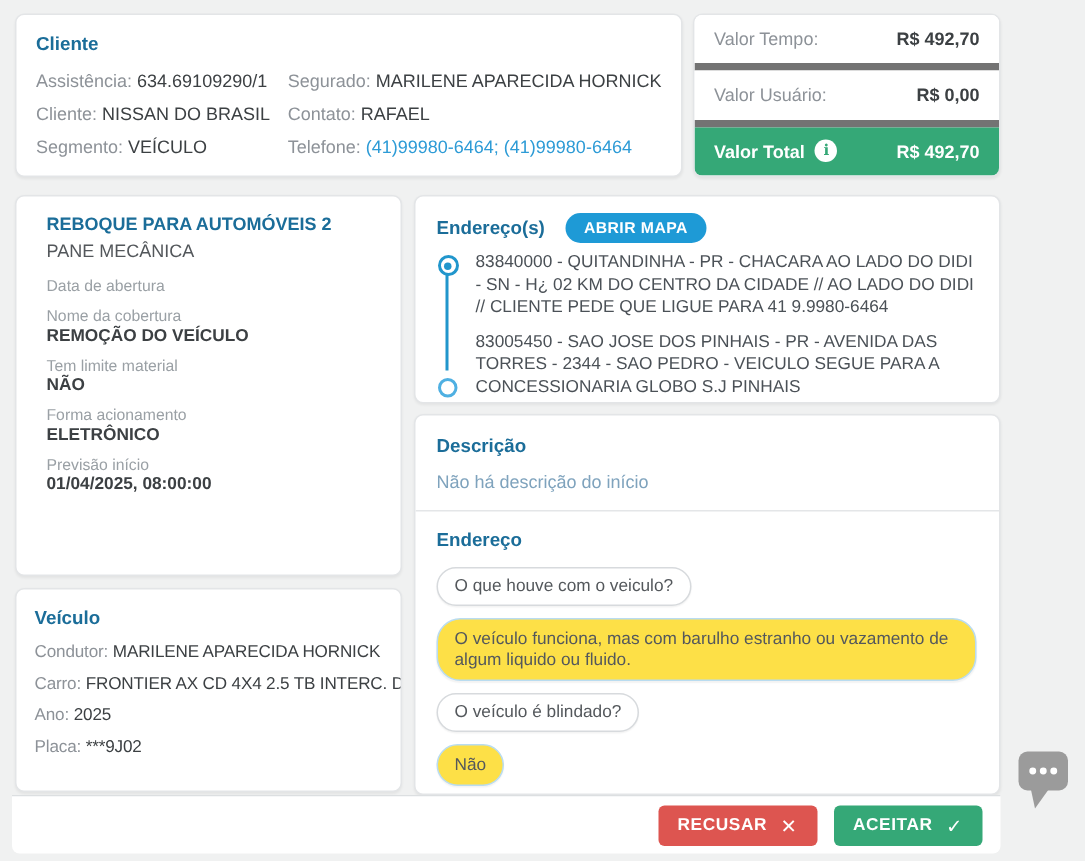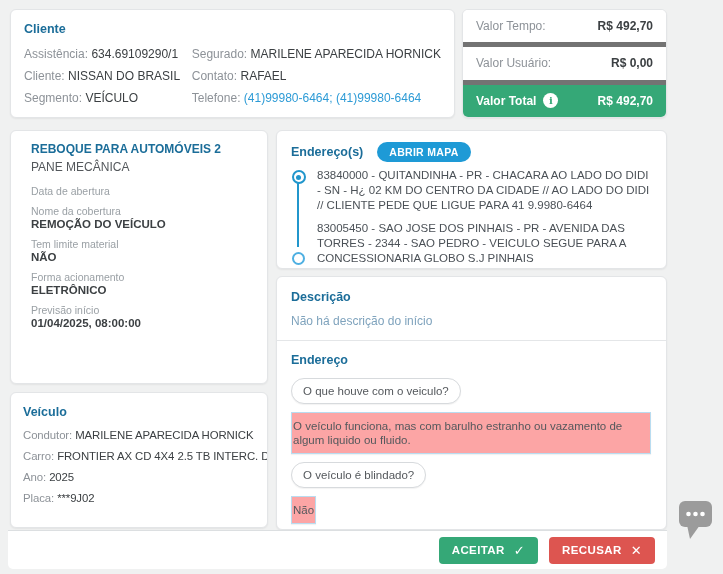--- a/index.html
+++ b/index.html
@@ -77,21 +77,21 @@
   .card-desccond { left:276px; top:276px; width:391px; height:254px; padding:0; overflow:hidden; }
   .desc-section { padding:13px 14px 12px; border-bottom:1px solid #e4e6e8; }
   .desc-section .sec-title { margin-bottom:10px; }
   .desc-empty { color:#7fa3bd; font-size:12px; }
   .cond-section { padding:12px 14px; }
   .cond-section .sec-title { margin-bottom:11px; }
   .chip-row { margin-bottom:8px; }
   .chip { display:inline-block; font-size:11.5px; line-height:14px; color:#54585c;
     padding:5px 11px; border-radius:14px; border:1px solid #d7dadd; background:#fff;
     box-shadow:0 1px 1px rgba(0,0,0,0.05); max-width:360px; }
-  .chip.answer { background:#fca5a5; border-color:#b9dcf0; border-radius:0; padding:6px 1px; }
+  .chip.answer { background:#fde047; border-color:#b9dcf0; border-radius:16px; padding:6px 11px; }
 
   
   .footer-bar { position:absolute; left:8px; top:530px; width:659px; height:39px;
     background:#fff; border-top:1px solid #dcdfe1; border-radius:0 0 5px 5px;
     display:flex; align-items:center; justify-content:flex-end; gap:11px; padding:0 12px; z-index:5; }
   .btn { height:27px; border:none; border-radius:4px; color:#fff; font-family:inherit;
     font-weight:bold; font-size:11.5px; letter-spacing:0.4px;
     display:inline-flex; align-items:center; gap:9px; padding:0 13px; cursor:pointer; }
   .btn .bicon { font-size:13px; font-weight:normal; }
   .btn-recusar { background:#dd5550; }
@@ -232,27 +232,27 @@
     <h3 class="sec-title">Endereço</h3>
     <div class="chip-row"><span class="chip">O que houve com o veiculo?</span></div>
     <div class="chip-row"><span class="chip answer">O veículo funciona, mas com barulho estranho ou vazamento de algum liquido ou fluido.</span></div>
     <div class="chip-row"><span class="chip">O veículo é blindado?</span></div>
     <div class="chip-row"><span class="chip answer">Não</span></div>
 
   </div>
 </section>
 
 <div class="footer-bar">
+  <button class="btn btn-recusar">
+    <span>RECUSAR</span>
+    <span class="bicon">✕</span>
+  </button>
   <button class="btn btn-aceitar">
     <span>ACEITAR</span>
     <span class="bicon">✓</span>
-  </button>
-  <button class="btn btn-recusar">
-    <span>RECUSAR</span>
-    <span class="bicon">✕</span>
   </button>
 </div>
 
 <div class="chat-fab">
   <svg width="40" height="42" viewBox="0 0 40 42">
     <rect x="2" y="2" width="33" height="26" rx="6" fill="#9b9b9b"></rect>
     <polygon points="10,26 23,26 13,40" fill="#9b9b9b"></polygon>
     <circle cx="11.5" cy="15" r="2.3" fill="#fff"></circle>
     <circle cx="18.5" cy="15" r="2.3" fill="#fff"></circle>
     <circle cx="25.5" cy="15" r="2.3" fill="#fff"></circle>

